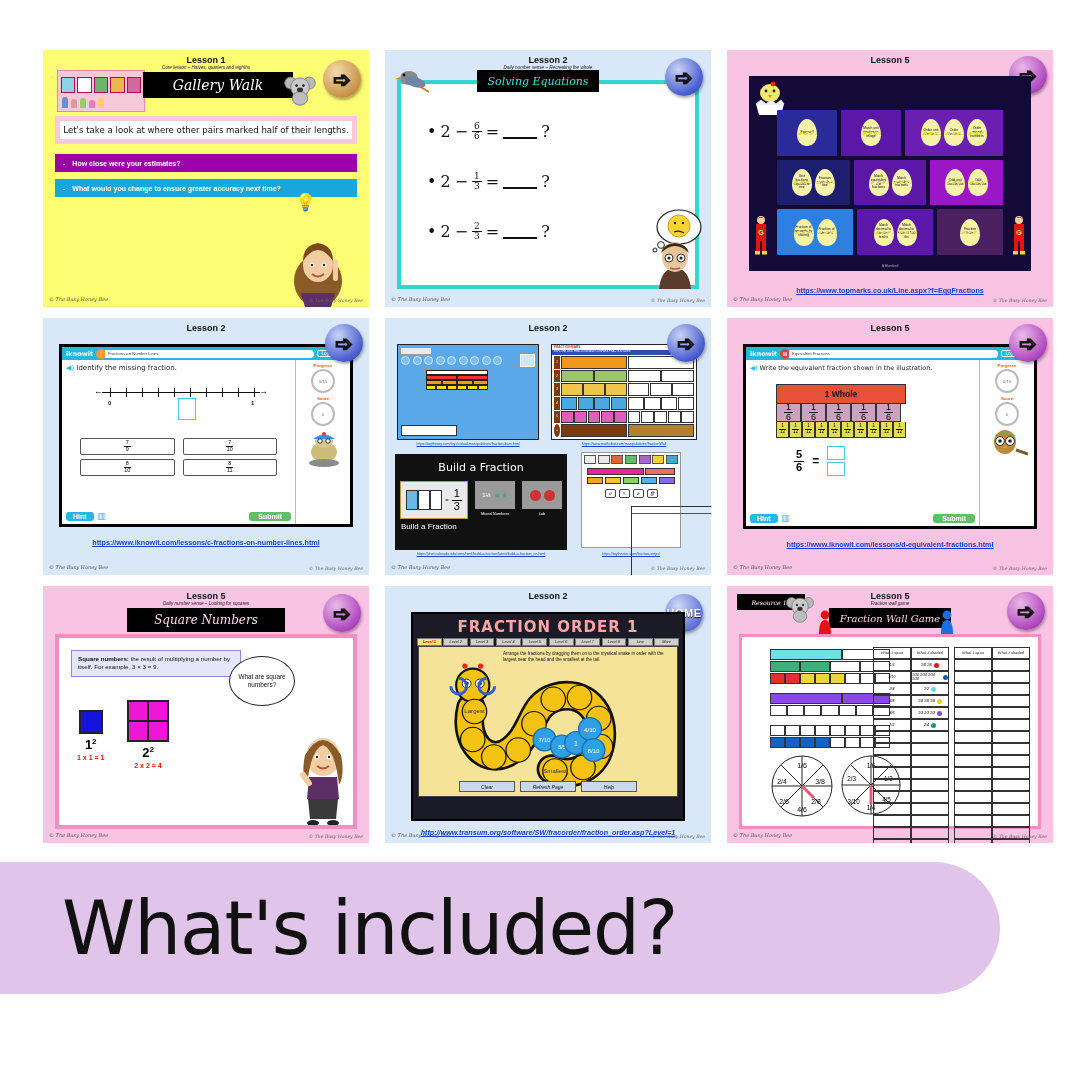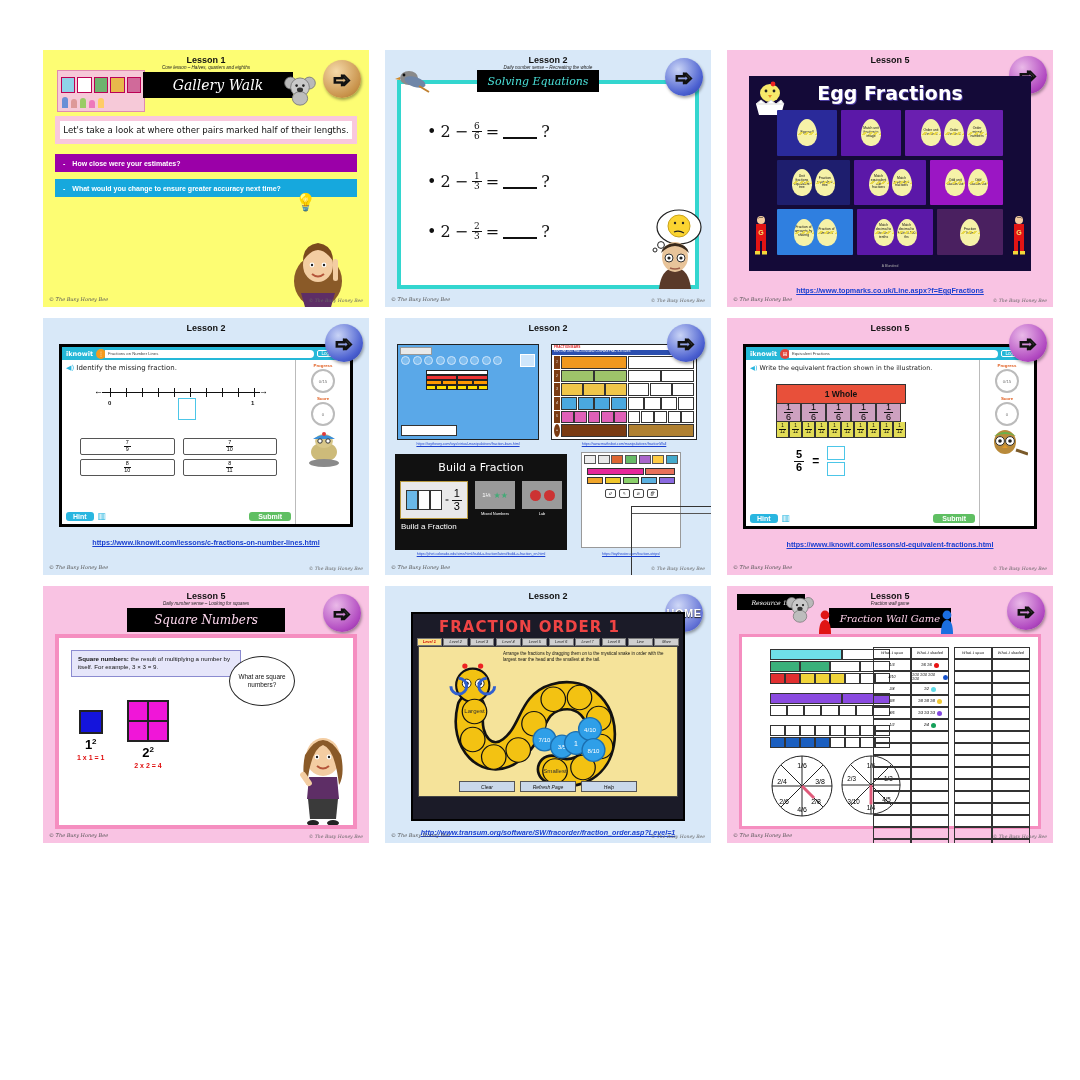--- a/index.html
+++ b/index.html
@@ -206,21 +206,21 @@
   .sqset{position:absolute;display:flex;flex-direction:column;align-items:center;}
   .sqbox{display:grid;border:1px solid #222;}
   .sqbox i{border:1px solid #222;}
   .sqlab{font-size:13px;font-weight:bold;margin-top:3px;}
   .sqlab sup{font-size:8px;}
   .sqeq{font-size:7px;color:#e01010;font-weight:bold;margin-top:2px;}
   .bubble{position:absolute;right:58px;top:18px;width:64px;height:48px;background:#fff;border:1.4px solid #222;border-radius:50%;display:flex;align-items:center;justify-content:center;text-align:center;font-size:6.4px;color:#111;line-height:1.3;}
 
   
   .fo-stage{position:absolute;left:26px;top:26px;right:26px;bottom:22px;background:#1b1b28;border:2px solid #000;}
-  .fo-title{color:#ef4444;font-size:15px;font-weight:bold;text-align:left;padding-top:4px;letter-spacing:1px;font-family:"DejaVu Sans",sans-serif;margin-left:26px;}
+  .fo-title{color:#fca5a5;font-size:15px;font-weight:bold;text-align:center;padding-top:4px;letter-spacing:1px;font-family:"DejaVu Sans",sans-serif;}
   .fo-levels{display:flex;gap:1.6px;padding:2px 4px;}
   .fo-levels i{flex:1;font-size:3.8px;text-align:center;background:#cfcfcf;border:.6px solid #777;color:#222;padding:1px 0;}
   .fo-levels i.on{background:#fde28a;color:#c00;font-weight:bold;}
   .fo-play{position:absolute;left:5px;right:5px;top:32px;bottom:22px;background:#f5e39a;border:1px solid #444;}
   .fo-instr{position:absolute;left:84px;top:4px;right:6px;font-size:4.5px;color:#111;line-height:1.4;}
   .snake{position:absolute;left:6px;top:16px;width:100%;height:100%;}
   .fo-btns{position:absolute;left:5px;right:5px;bottom:4px;display:flex;gap:5px;justify-content:center;}
   .fo-btns i{flex:0 0 54px;background:#c9d8ea;border:1px solid #555;font-size:5px;text-align:center;padding:1.5px 0;color:#111;}
 
   
@@ -427,21 +427,20 @@
     </div>
 
     <div class="card pink">
       <div class="lsn-title">Lesson 5</div>
 
       <div class="navbtn purple" style="right:6px;top:6px;">
         <span class="arw">➩</span>
       </div>
 
       <div class="egg-stage">
-        <div class="egg-title">Egg Fractions</div>
 
         <svg style="position:absolute;left:4px;top:4px;width:34px;height:36px;" viewBox="0 0 34 36">
           <ellipse cx="17" cy="13" rx="10" ry="9" fill="#f7e96a"></ellipse>
           <circle cx="13" cy="11" r="1.4" fill="#222"></circle>
             <circle cx="21" cy="11" r="1.4" fill="#222"></circle>
           <path d="M15 15 L19 15 L17 18Z" fill="#e8892a"></path>
           <path d="M3 24 L31 24 L28 35 L6 35Z" fill="#fff"></path>
           <path d="M3 24 L8 20 L13 24 L18 20 L23 24 L28 20 L31 24Z" fill="#fff" stroke="#ddd"></path>
           <circle cx="20" cy="4" r="2.4" fill="#e22"></circle>
         </svg>
@@ -1399,15 +1398,18 @@
           </div>
         </div>
       </div>
 
       <div class="copy-l">© The Busy Honey Bee</div>
       <div class="copy-r">© The Busy Honey Bee</div>
     </div>
 
   </div>
 
+  <div class="banner">
+    <h1>What's included?</h1>
+  </div>
 
 
 </div>
 
 </body></html>

